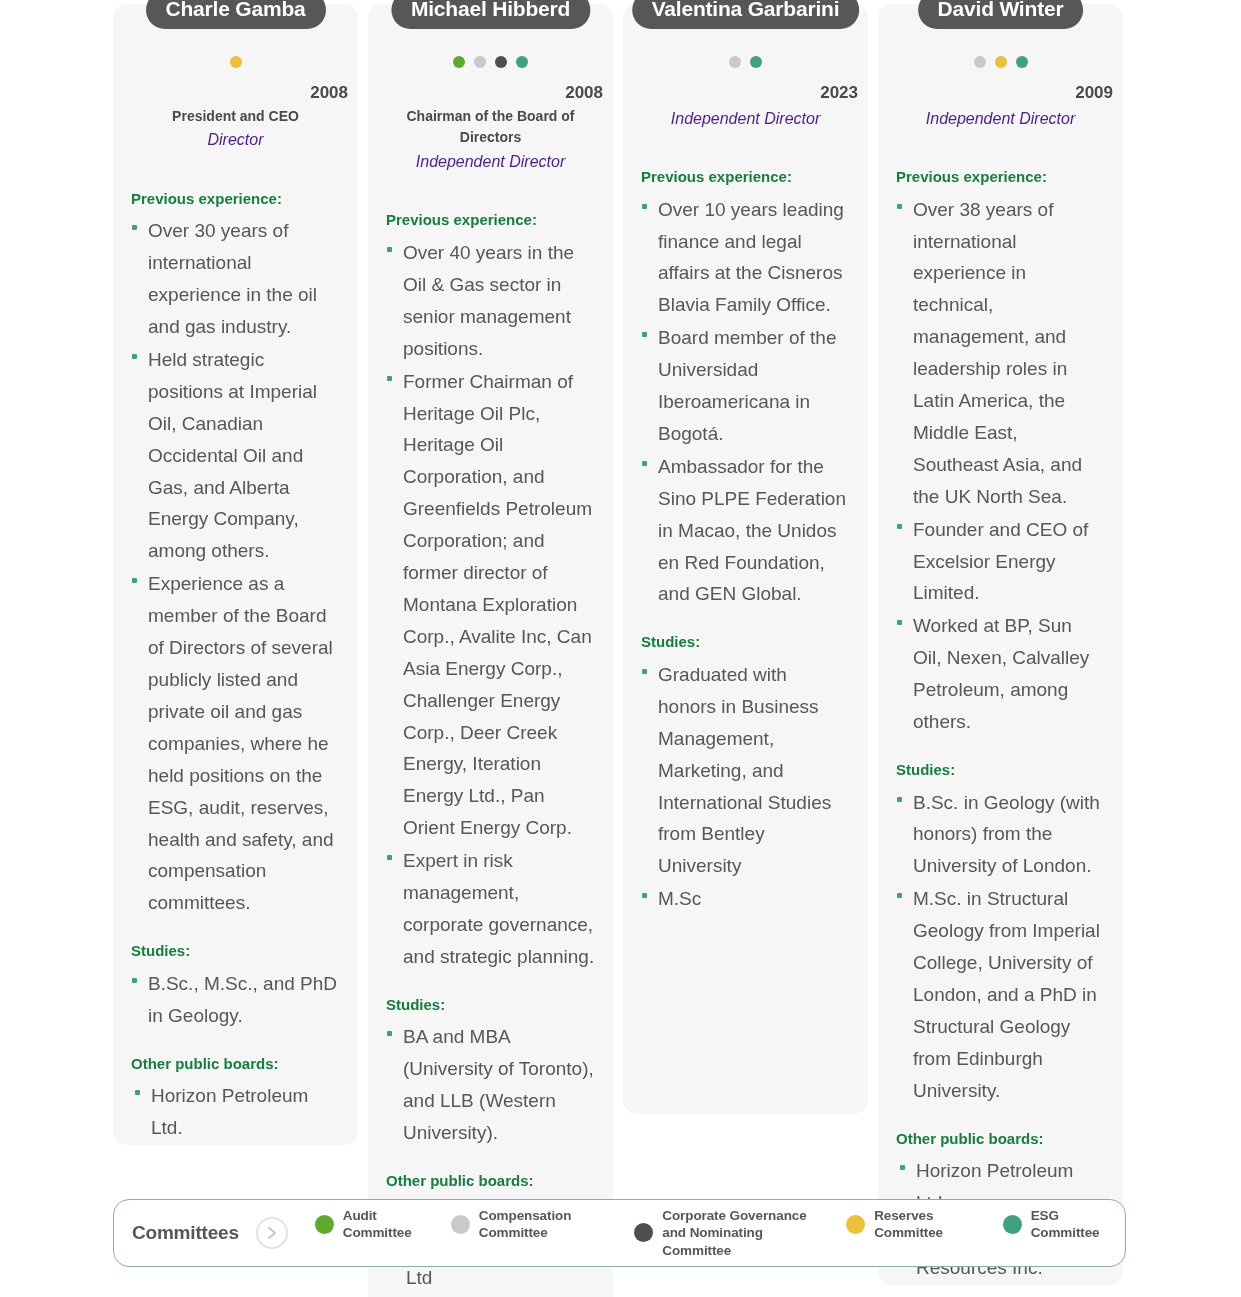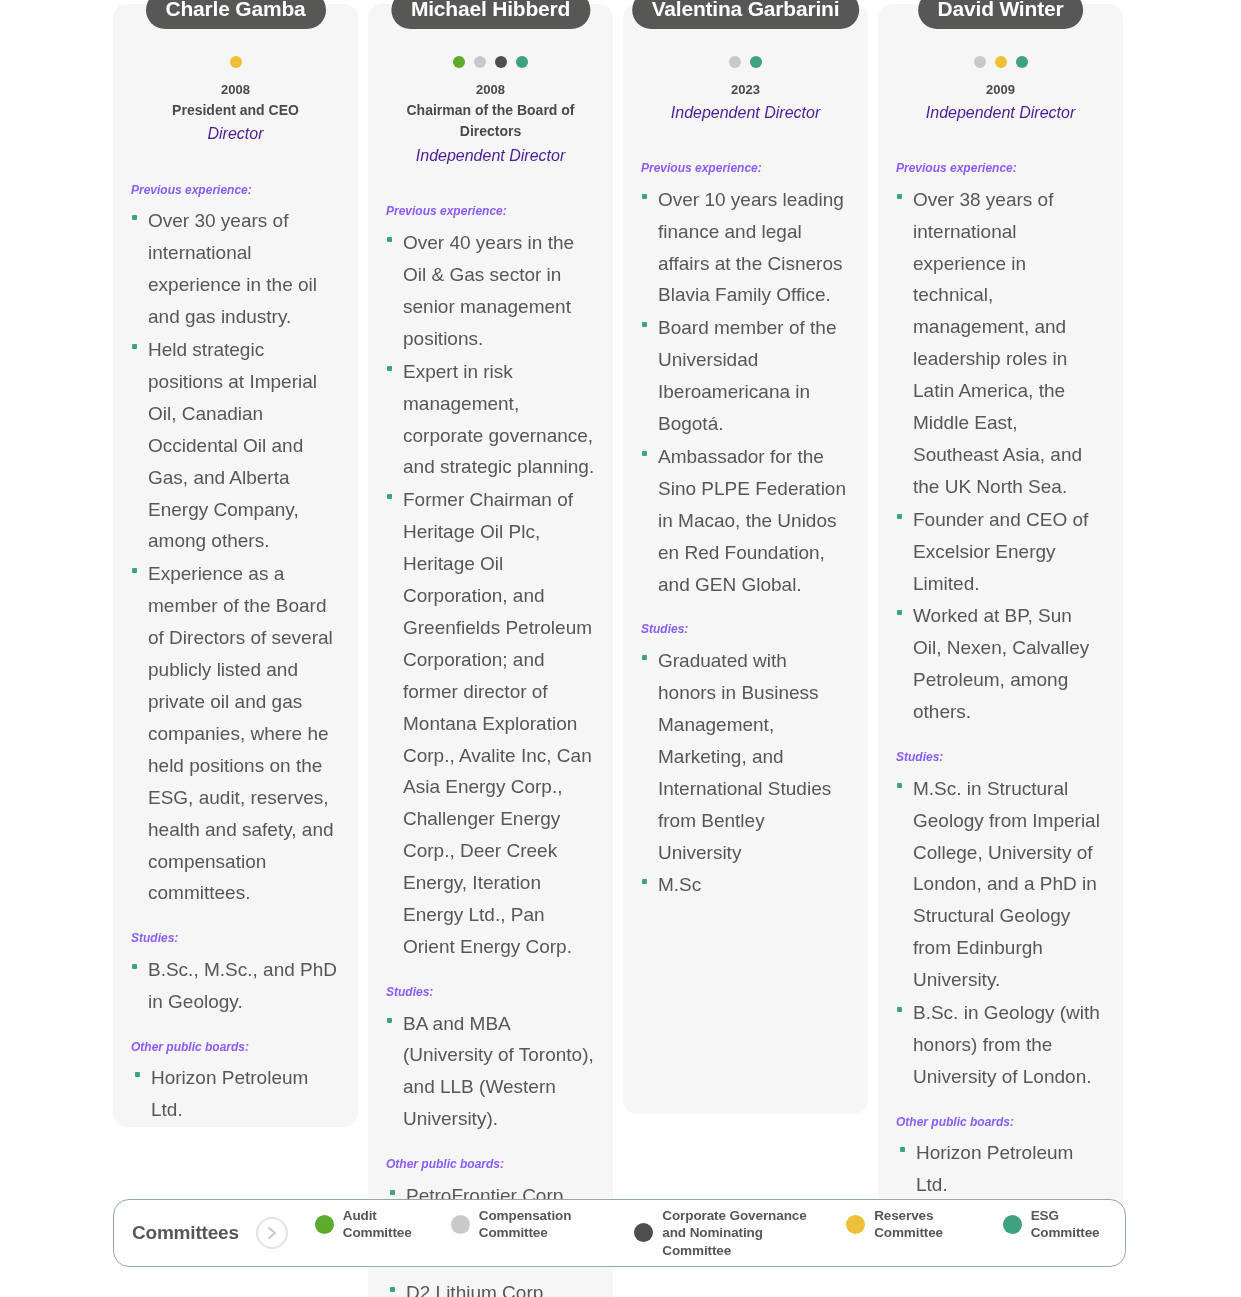--- a/index.html
+++ b/index.html
@@ -69,50 +69,50 @@
     display: block;
   }
 
   
   .head {
     text-align: center;
     padding: 0 10px;
     margin-top: 10px;
   }
   .year {
-    font-size: 13px;
+    font-size: 17px;
     font-weight: bold;
     color: #4a4a4a;
     line-height: 1.5;
+    text-align: right;
   }
   .role {
     font-size: 14px;
     font-weight: bold;
     color: #4a4a4a;
     line-height: 1.55;
   }
   .indep {
     font-size: 16px;
     font-style: italic;
     color: #4c1d95;
     line-height: 1.6;
   }
 
   
   .body {
     padding: 0 18px 0 18px;
     margin-top: 36px;
   }
   .sec-title {
-    font-size: 12px;
-    font-weight: bold;
-    color: #8b5cf6;
+    font-size: 15px;
+    font-weight: bold;
+    color: #15803d;
     margin: 0 0 7px 0;
     line-height: 1.3;
-    font-style: italic;
   }
   .sec + .sec { margin-top: 22px; }
   ul.items {
     list-style: none;
     margin: 0;
     padding: 0;
   }
   ul.items li {
     position: relative;
     padding-left: 17px;
@@ -236,22 +236,22 @@
       <div class="head">
         <div class="year">2008</div>
         <div class="role">Chairman of the Board of Directors</div>
         <div class="indep">Independent Director</div>
       </div>
       <div class="body">
         <div class="sec">
           <div class="sec-title">Previous experience:</div>
           <ul class="items">
             <li>Over 40 years in the Oil &amp; Gas sector in senior management positions.</li>
+            <li>Former Chairman of Heritage Oil Plc, Heritage Oil Corporation, and Greenfields Petroleum Corporation; and former director of Montana Exploration Corp., Avalite Inc, Can Asia Energy Corp., Challenger Energy Corp., Deer Creek Energy, Iteration Energy Ltd., Pan Orient Energy Corp.</li>
             <li>Expert in risk management, corporate governance, and strategic planning.</li>
-            <li>Former Chairman of Heritage Oil Plc, Heritage Oil Corporation, and Greenfields Petroleum Corporation; and former director of Montana Exploration Corp., Avalite Inc, Can Asia Energy Corp., Challenger Energy Corp., Deer Creek Energy, Iteration Energy Ltd., Pan Orient Energy Corp.</li>
           </ul>
         </div>
         <div class="sec">
           <div class="sec-title">Studies:</div>
           <ul class="items">
             <li>BA and MBA (University of Toronto), and LLB (Western University).</li>
           </ul>
         </div>
         <div class="sec">
           <div class="sec-title">Other public boards:</div>
@@ -307,22 +307,22 @@
           <div class="sec-title">Previous experience:</div>
           <ul class="items">
             <li>Over 38 years of international experience in technical, management, and leadership roles in Latin America, the Middle East, Southeast Asia, and the UK North Sea.</li>
             <li>Founder and CEO of Excelsior Energy Limited.</li>
             <li>Worked at BP, Sun Oil, Nexen, Calvalley Petroleum, among others.</li>
           </ul>
         </div>
         <div class="sec">
           <div class="sec-title">Studies:</div>
           <ul class="items">
+            <li>B.Sc. in Geology (with honors) from the University of London.</li>
             <li>M.Sc. in Structural Geology from Imperial College, University of London, and a PhD in Structural Geology from Edinburgh University.</li>
-            <li>B.Sc. in Geology (with honors) from the University of London.</li>
           </ul>
         </div>
         <div class="sec">
           <div class="sec-title">Other public boards:</div>
           <ul class="items wide">
             <li>Horizon Petroleum Ltd.</li>
             <li>Nevada Lithium Resources Inc.</li>
           </ul>
         </div>
       </div>

